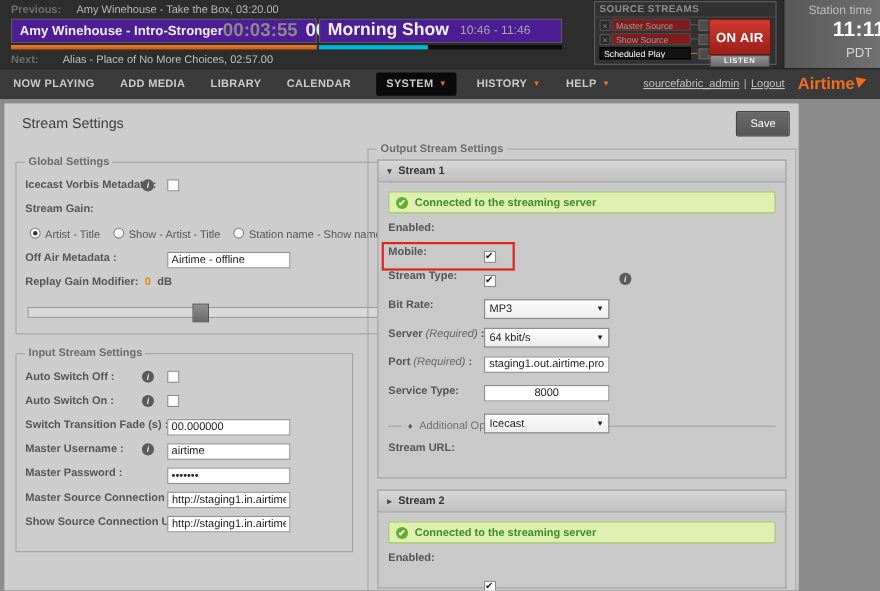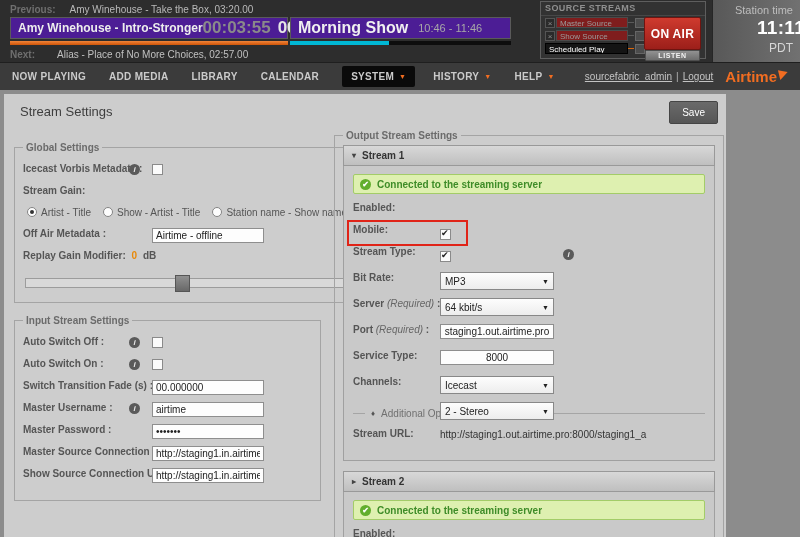--- a/index.html
+++ b/index.html
@@ -382,40 +382,30 @@
           <div class="o-row tall">
             <span class="lbl">Service Type:</span>
             <span class="o-ctrl">
                 <span class="select">
                   <span>Icecast</span>
                   <span class="arr">▼</span>
                 </span>
               </span>
           </div>
 
-          <div class="o-row tall">
-            <span class="lbl">Channels:</span>
-            <span class="o-ctrl">
-                <span class="select">
-                  <span>2 - Stereo</span>
-                  <span class="arr">▼</span>
-                </span>
-              </span>
-          </div>
 
           <div class="addl">
             <span class="line-s"></span>
             <span class="dia">♦</span>
             <span>Additional Options</span>
             <span class="line-l"></span>
           </div>
 
           <div class="o-row">
             <span class="lbl">Stream URL:</span>
-            <span class="url-val">http://staging1.out.airtime.pro:8000/staging1_a</span>
           </div>
         </div>
 
         <div class="acc-header" style="margin-top:10px;">
           <span class="acc-arrow">▸</span>
           <span>Stream 2</span>
         </div>
         <div class="acc-body">
           <div class="banner">
             <span class="banner-ico">✔</span>

